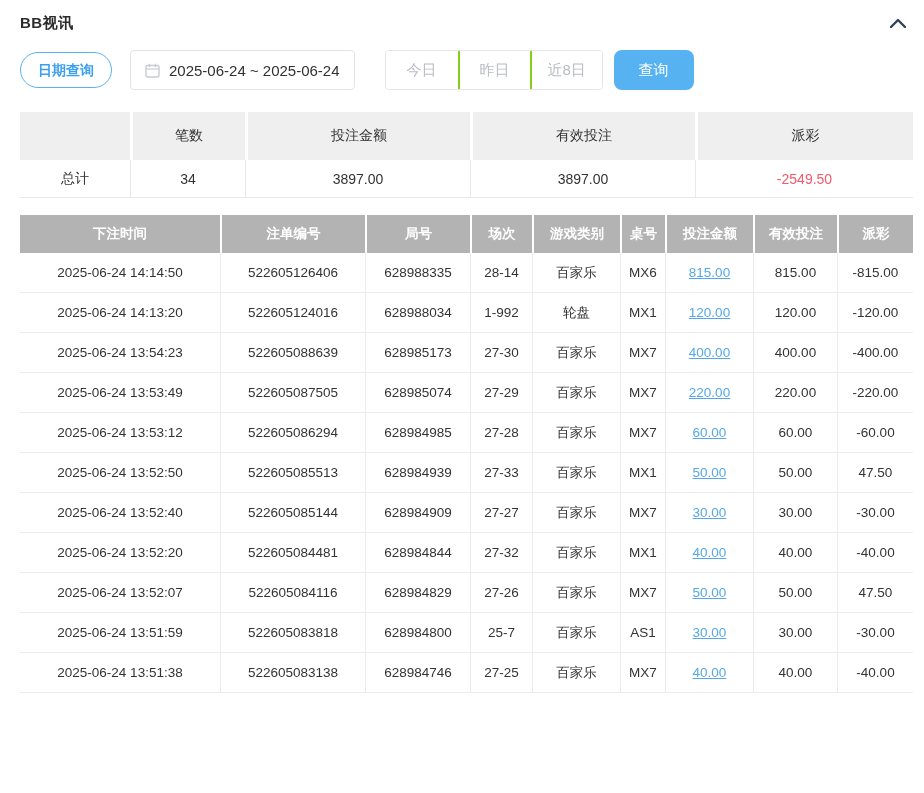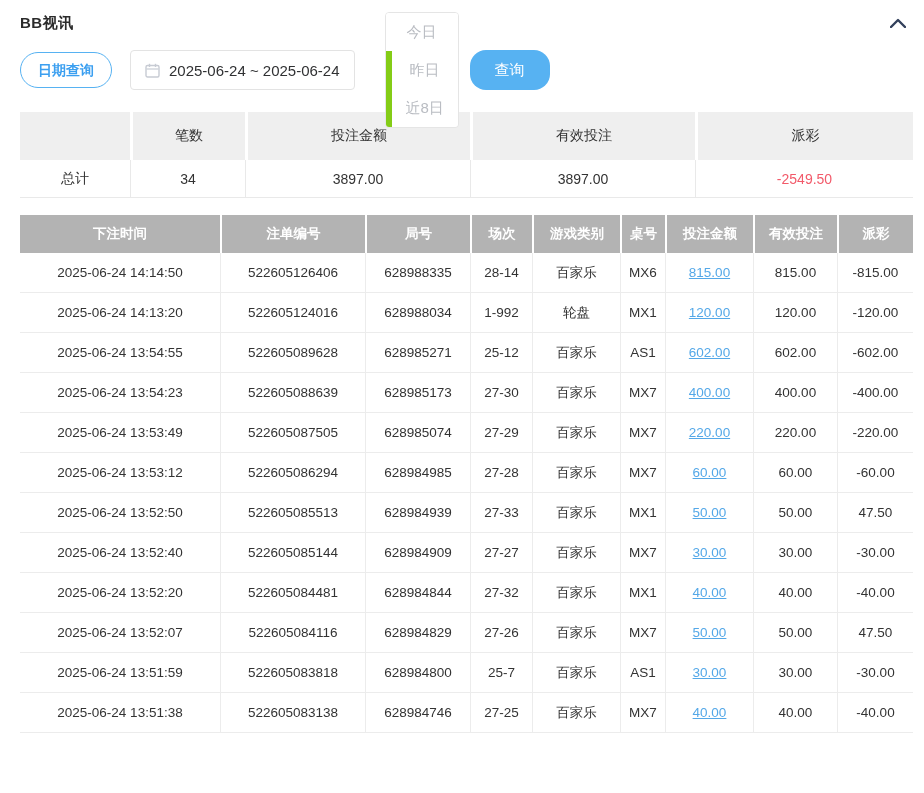--- a/index.html
+++ b/index.html
@@ -15,25 +15,25 @@
   
   .filters { display:flex; align-items:center; margin-top:14px; height:40px; }
   .pill { height:36px; line-height:34px; padding:0 17px; border-radius:18px; font-size:14px;
     background:#fff; cursor:pointer; white-space:nowrap; }
   .pill.active { border:1px solid var(--accent,#57b2f2); color:var(--accent-text,#3b9ff0); font-weight:bold; }
   .pill.inactive { border:1px solid #dcdfe3; color:#8a8f96; margin-left:15px; }
   .date-input { display:flex; align-items:center; gap:9px; height:40px; border:1px solid #e3e3e3;
     border-radius:4px; padding:8px 14px; margin-left:18px; min-width:206px; cursor:pointer; }
   .date-input .cal { display:flex; }
   .date-text { font-size:15px; color:#303133; white-space:nowrap; }
-  .btn-group { display:flex; margin-left:30px; border:1px solid #e5e5e5; border-radius:4px; overflow:hidden;flex-direction:column; }
-  .btn-group button { width:72px; height:38px; background:#fff; border:none; border-left:6px solid #84cc16;
+  .btn-group { display:flex; margin-left:30px; border:1px solid #e5e5e5; border-radius:4px; overflow:hidden; }
+  .btn-group button { width:72px; height:38px; background:#fff; border:none; border-left:2px solid #84cc16;
     color:#b9bcc2; font-size:15px; cursor:pointer; font-family:inherit; }
   .btn-group button:first-child { border-left:none; }
-  .search-btn { margin-left:11px; width:80px; height:40px; border:none; border-radius:16px;
+  .search-btn { margin-left:11px; width:80px; height:40px; border:none; border-radius:8px;
     background:var(--accent,#57b2f2); color:#fff; font-size:15px; cursor:pointer; font-family:inherit; }
 
   
   table { border-collapse:separate; border-spacing:0; width:893px; table-layout:fixed; }
   .summary { margin-top:22px; }
   .summary th { background:#efefef; height:48px; font-size:14px; font-weight:500; color:#333;
     border-left:3px solid #fff; text-align:center; }
   .summary th:first-child { border-left:none; }
   .summary td { background:#fff; height:38px; font-size:14px; text-align:center;
     border-bottom:1px solid #e9e9e9; border-left:1px solid #e9e9e9; }
@@ -155,31 +155,20 @@
           <td>522605124016</td>
           <td>628988034</td>
           <td>1-992</td>
           <td>轮盘</td>
           <td>MX1</td>
           <td><a class="amt">120.00</a></td>
           <td>120.00</td>
           <td class="neg">-120.00</td>
         </tr>
         <tr>
-          <td>2025-06-24 13:54:55</td>
-          <td>522605089628</td>
-          <td>628985271</td>
-          <td>25-12</td>
-          <td>百家乐</td>
-          <td>AS1</td>
-          <td><a class="amt">602.00</a></td>
-          <td>602.00</td>
-          <td class="neg">-602.00</td>
-        </tr>
-        <tr>
           <td>2025-06-24 13:54:23</td>
           <td>522605088639</td>
           <td>628985173</td>
           <td>27-30</td>
           <td>百家乐</td>
           <td>MX7</td>
           <td><a class="amt">400.00</a></td>
           <td>400.00</td>
           <td class="neg">-400.00</td>
         </tr>

